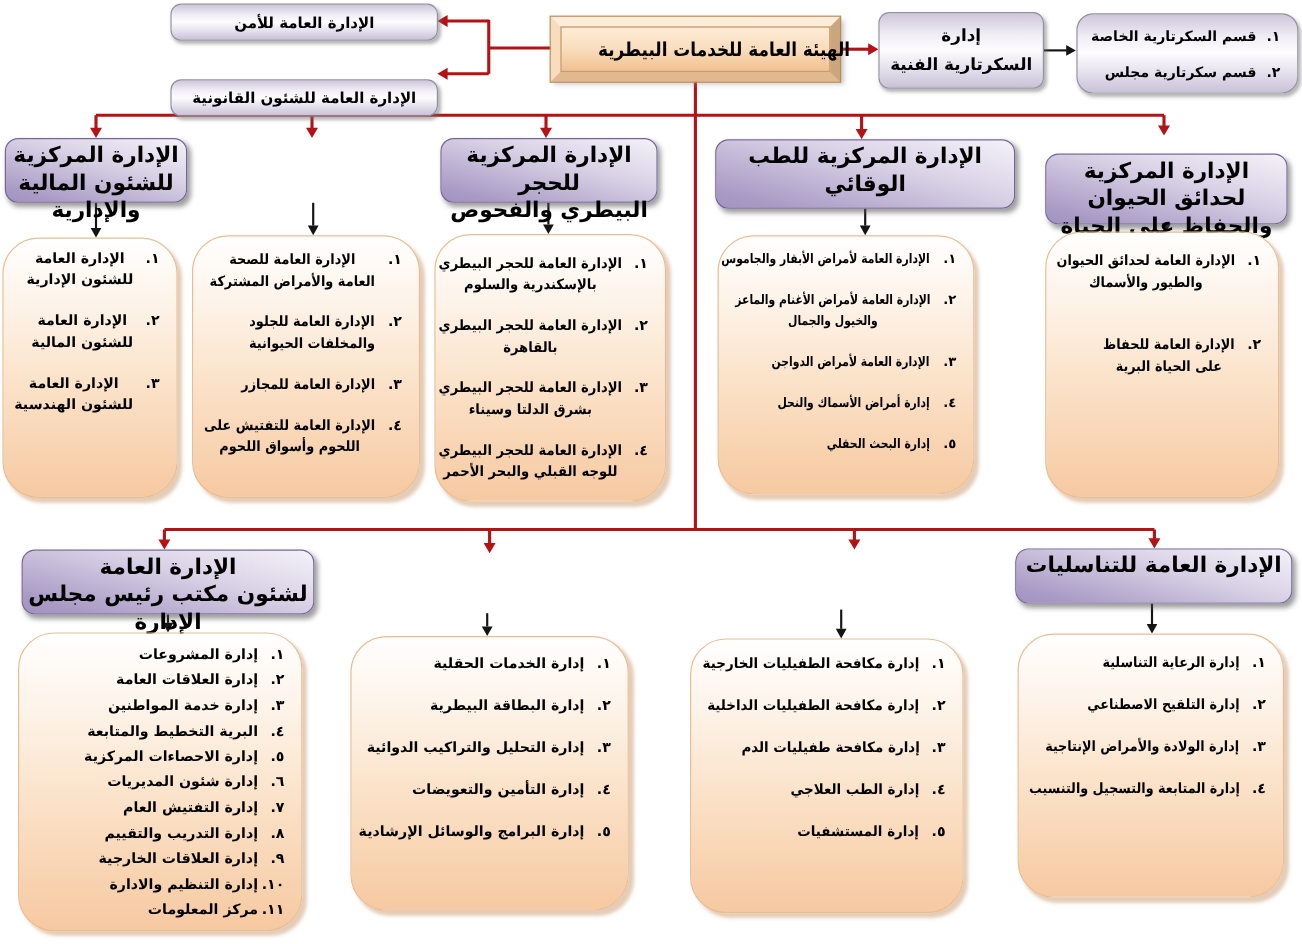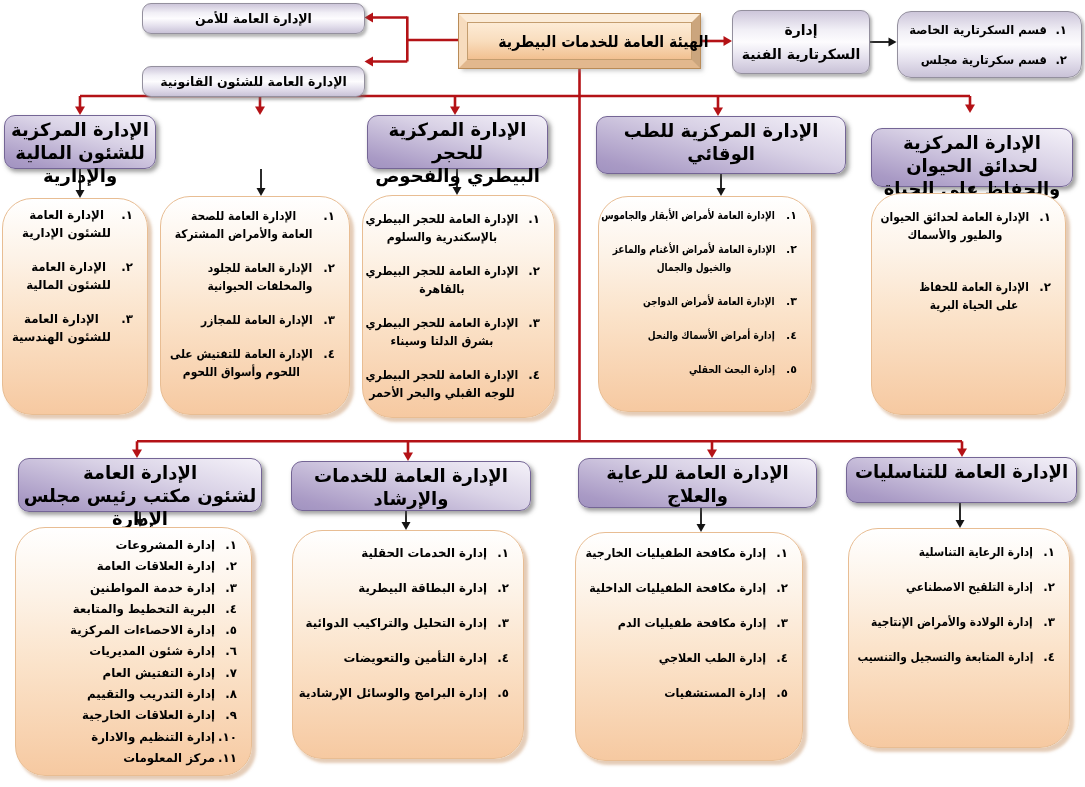--- a/index.html
+++ b/index.html
@@ -265,26 +265,20 @@
       <div class="li">
         <span class="num">٢.</span>
         <span class="txt">الإدارة العامة للحفاظ
 على الحياة البرية</span>
       </div>
   </div>
   <div class="box purp hdr" style="left:18px;top:458px;width:244px;height:54px;">
     <span class="hlbl">الإدارة العامة
 لشئون مكتب رئيس مجلس الإدارة</span>
   </div>
-  <div class="box purp hdr" style="left:291px;top:461px;width:240px;height:50px;">
-    <span class="hlbl">الإدارة العامة للخدمات والإرشاد</span>
-  </div>
-  <div class="box purp hdr" style="left:578px;top:458px;width:239px;height:50px;">
-    <span class="hlbl">الإدارة العامة للرعاية والعلاج</span>
-  </div>
   <div class="box purp hdr" style="left:846px;top:457px;width:231px;height:46px;text-align:center;">
     <span class="hlbl">الإدارة العامة للتناسليات</span>
   </div>
   <div class="box peach list tight pt7" style="left:15px;top:527px;width:237px;height:249px;">
       <div class="li">
         <span class="num">١.</span>
         <span class="txt">إدارة المشروعات</span>
       </div>
       <div class="li">
         <span class="num">٢.</span>

